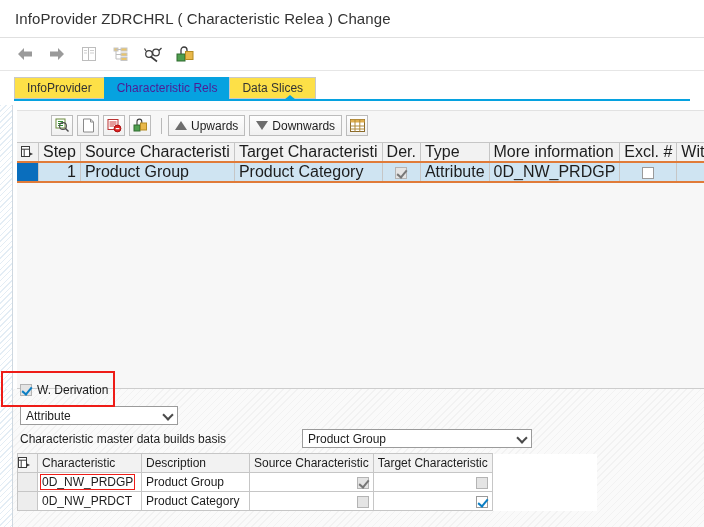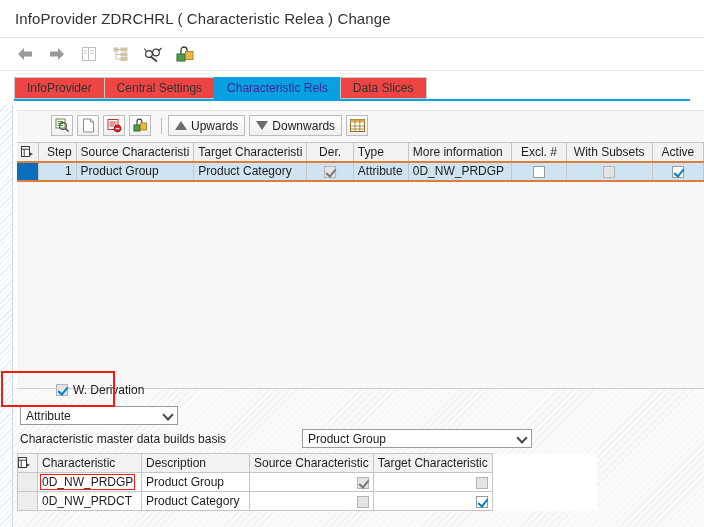--- a/index.html
+++ b/index.html
@@ -45,21 +45,21 @@
   .tabstrip {
     position:absolute; left:0; top:71px; width:704px; height:34px;
     background:#ffffff;
   }
   .tabs { position:absolute; left:14px; top:6px; display:flex; }
   .tab {
     height:22px; line-height:21px;
     padding:0 12px;
     font-size:12px;
     color:#333;
-    background:#ef4444;
+    background:#fde047;
     border:1px solid #c8c8c8;
     border-right:none;
     white-space:nowrap;
     cursor:pointer;
   }
   .tab:last-child { border-right:1px solid #c8c8c8; }
   .tab.active {
     background:#06a2e0;
     color:#4c1d95;
     border-color:#06a2e0;
@@ -120,21 +120,21 @@
   .tri-up { width:0;height:0;border-left:6px solid transparent;border-right:6px solid transparent;border-bottom:9px solid #6d6d6d; }
   .tri-dn { width:0;height:0;border-left:6px solid transparent;border-right:6px solid transparent;border-top:9px solid #6d6d6d; }
 
   
   .grid {
     position:absolute; left:0px; top:31px; width:687px;
     border-collapse:collapse;
   }
   table.g { border-collapse:collapse; table-layout:fixed; }
   table.g th, table.g td {
-    font-size:12px; font-weight:normal;
+    font-size:16px; font-weight:normal;
     padding:0 4px; height:19px;
     border-right:1px solid #c6c6c6;
     overflow:hidden; white-space:nowrap;
   }
   table.g th {
     background:#f2f2f2;
     color:#1d1d1d;
     text-align:left;
     border-bottom:2px solid #e07b39;
     border-top:1px solid #c6c6c6;
@@ -185,21 +185,21 @@
   }
   .lower-rail {
     position:absolute; left:0; top:389px; width:12px; height:138px;
     background:
       repeating-linear-gradient(135deg,
         #e3edf5 0px, #e3edf5 1px, #ffffff 1px, #ffffff 4px);
     z-index:3;
   }
   .lower-rail-line { position:absolute; left:12px; top:389px; width:1px; height:138px; background:#cfd8e0; z-index:3;}
 
-  .wd-row { position:absolute; left:20px; top:383px; display:flex; align-items:center; gap:5px;margin-left:36px; }
+  .wd-row { position:absolute; left:20px; top:383px; display:flex; align-items:center; gap:5px; }
   .wd-label { font-size:12px; color:#1d1d1d; }
 
   .formrow { position:absolute; display:flex; align-items:center; }
   .flabel { font-size:12px; color:#1d1d1d; white-space:nowrap; }
   .ddl {
     height:19px; border:1px solid #9b9b9b; background:#ffffff;
     display:flex; align-items:center; justify-content:space-between;
     padding:0 4px 0 5px; font-size:12px; color:#1d1d1d;
     cursor:pointer;
   }
@@ -289,21 +289,20 @@
         <path d="M6 9 L6 5 A3 3 0 0 1 12 5 L12 7" fill="none" stroke="#3b3b3b" stroke-width="1.3"></path>
         <rect x="2" y="9" width="8" height="7" fill="#4f9e4f" stroke="#2e6b2e"></rect>
         <rect x="10.5" y="6.5" width="7.5" height="8" fill="#e9b84a" stroke="#b58c22"></rect>
       </svg>
     </div>
   </div>
 
   <div class="tabstrip">
     <div class="tabs">
       <div class="tab">InfoProvider</div>
-      <div class="tab">Central Settings</div>
       <div class="tab active">Characteristic Rels</div>
       <div class="tab">Data Slices</div>
     </div>
     <div class="tabline"></div>
     <div class="tabarrow" style="left:284px;"></div>
   </div>
 
   <div class="hatch-rail"></div>
   <div class="rail-line"></div>
 

